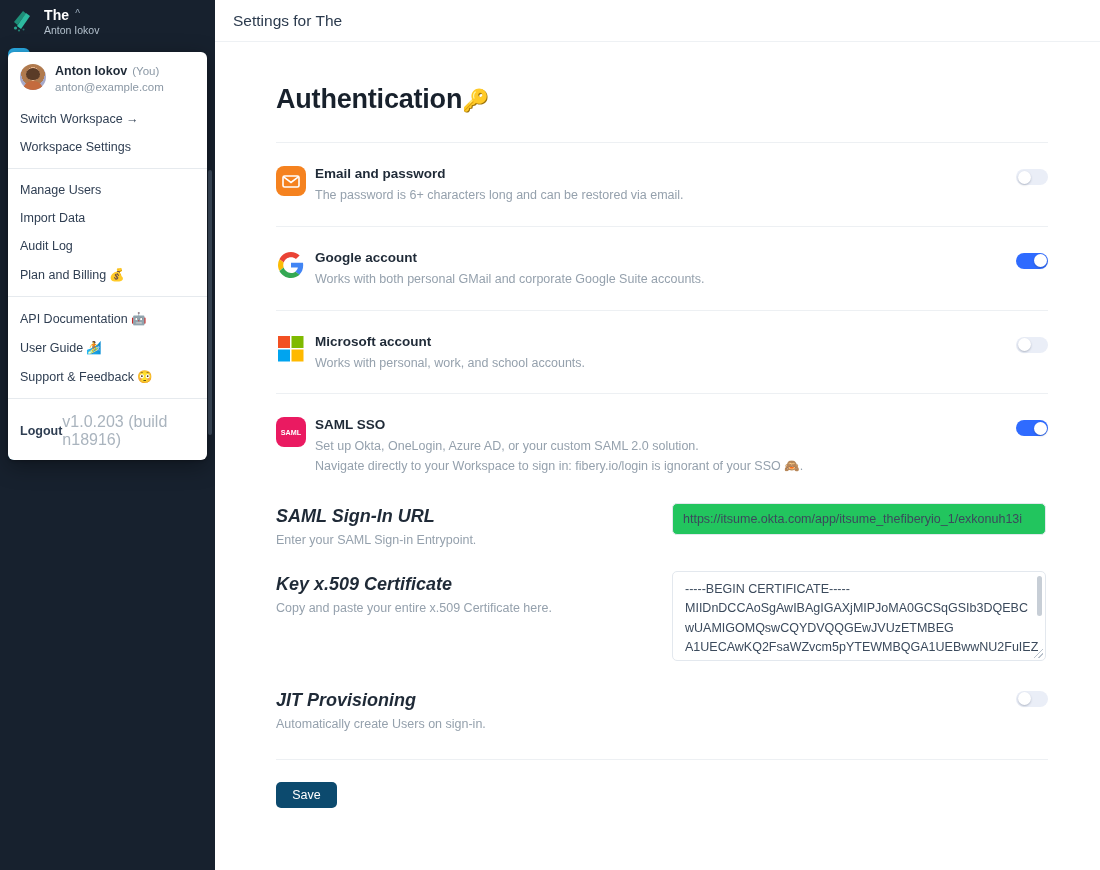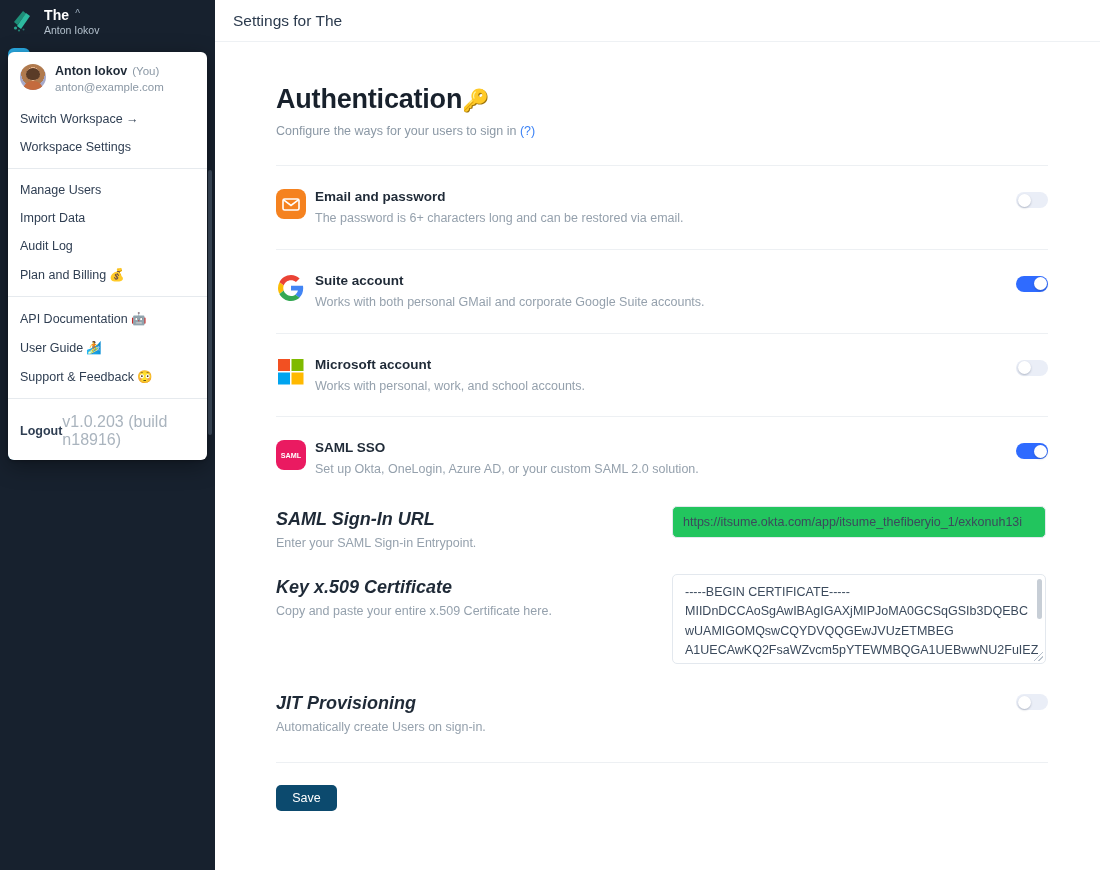--- a/index.html
+++ b/index.html
@@ -423,23 +423,20 @@
     <div class="topbar">
       <span class="topbar-title">Settings for The</span>
     </div>
 
     <div class="content">
       <div class="inner">
 
         <h1 class="page-h1">
           <span>Authentication</span><span class="emo">🔑</span>
         </h1>
-        <div class="page-sub">
-          <span>Configure the ways for your users to sign in </span><a href="#">(?)</a>
-        </div>
 
         <div class="hr m1"></div>
 
         <div id="methods">
             <div class="auth-row">
               <div class="auth-icon"><svg width="30" height="30" viewBox="0 0 30 30">
                   <rect width="30" height="30" rx="8" fill="#f5821f"></rect>
                   <rect x="7" y="10" width="16" height="11" rx="1.6" fill="none" stroke="#fff" stroke-width="1.6"></rect>
                   <path d="M7.6 10.8 15 16.4l7.4-5.6" fill="none" stroke="#fff" stroke-width="1.6"></path>
                 </svg></div>
@@ -453,21 +450,21 @@
             </div>
             <div class="hr"></div>
             <div class="auth-row">
               <div class="auth-icon"><svg width="26" height="26" viewBox="0 0 48 48" style="margin:2px 0 0 2px">
                   <path fill="#EA4335" d="M24 9.5c3.5 0 6.6 1.2 9.1 3.6l6.8-6.8C35.6 2.4 30.2 0 24 0 14.6 0 6.5 5.4 2.6 13.2l7.9 6.2C12.4 13.6 17.7 9.5 24 9.5z"></path>
                   <path fill="#4285F4" d="M46.5 24.5c0-1.6-.1-3.2-.4-4.7H24v9h12.7c-.6 3-2.3 5.6-4.9 7.3l7.6 5.9c4.5-4.1 7.1-10.2 7.1-17.5z"></path>
                   <path fill="#FBBC05" d="M10.5 28.6A14.6 14.6 0 0 1 9.7 24c0-1.6.3-3.2.8-4.6l-7.9-6.2A24 24 0 0 0 0 24c0 3.9.9 7.6 2.6 10.8z"></path>
                   <path fill="#34A853" d="M24 48c6.5 0 11.9-2.1 15.9-5.8l-7.6-5.9c-2.1 1.4-4.8 2.3-8.3 2.3-6.3 0-11.6-4.1-13.5-9.9l-7.9 6.2C6.5 42.6 14.6 48 24 48z"></path>
                 </svg></div>
               <div class="auth-texts">
-                <div class="auth-title">Suite account</div>
+                <div class="auth-title">Google account</div>
                 <div class="auth-desc">Works with both personal GMail and corporate Google Suite accounts.</div>
               </div>
               <div class="toggle on">
                 <div class="knob"></div>
               </div>
             </div>
             <div class="hr"></div>
             <div class="auth-row">
               <div class="auth-icon"><svg width="26" height="26" viewBox="0 0 26 26" style="margin:2px 0 0 2px">
                   <rect x="0" y="0" width="12" height="12" fill="#F25022"></rect>
@@ -485,20 +482,21 @@
             </div>
             <div class="hr"></div>
             <div class="auth-row">
               <div class="auth-icon"><svg width="30" height="30" viewBox="0 0 30 30">
                   <rect width="30" height="30" rx="8" fill="#ea1a61"></rect>
                   <text x="15" y="18" text-anchor="middle" font-family="Liberation Sans, sans-serif" font-size="7.2" font-weight="bold" fill="#fff">SAML</text>
                 </svg></div>
               <div class="auth-texts">
                 <div class="auth-title">SAML SSO</div>
                 <div class="auth-desc">Set up Okta, OneLogin, Azure AD, or your custom SAML 2.0 solution.</div>
+                <div class="auth-desc" style="margin-top: 2px;">Navigate directly to your Workspace to sign in: fibery.io/login is ignorant of your SSO 🙈.</div>
               </div>
               <div class="toggle on">
                 <div class="knob"></div>
               </div>
             </div>
           </div>
 
         <div>
 
           <div class="form-row">

